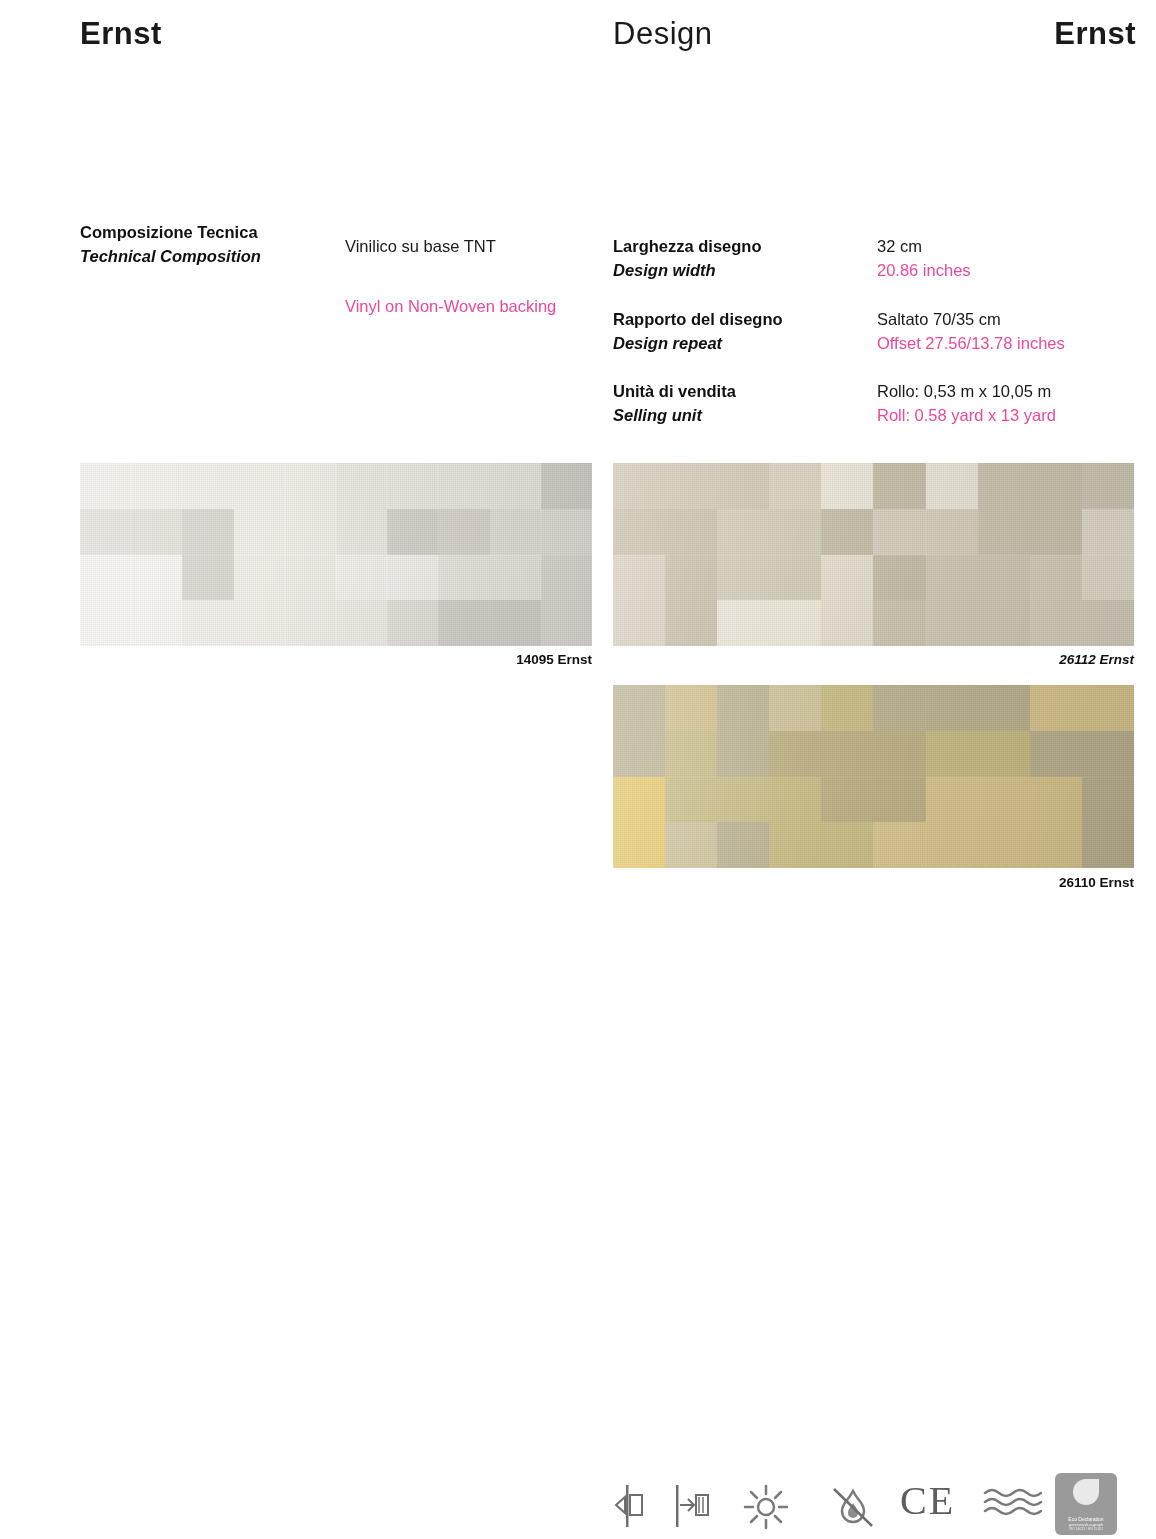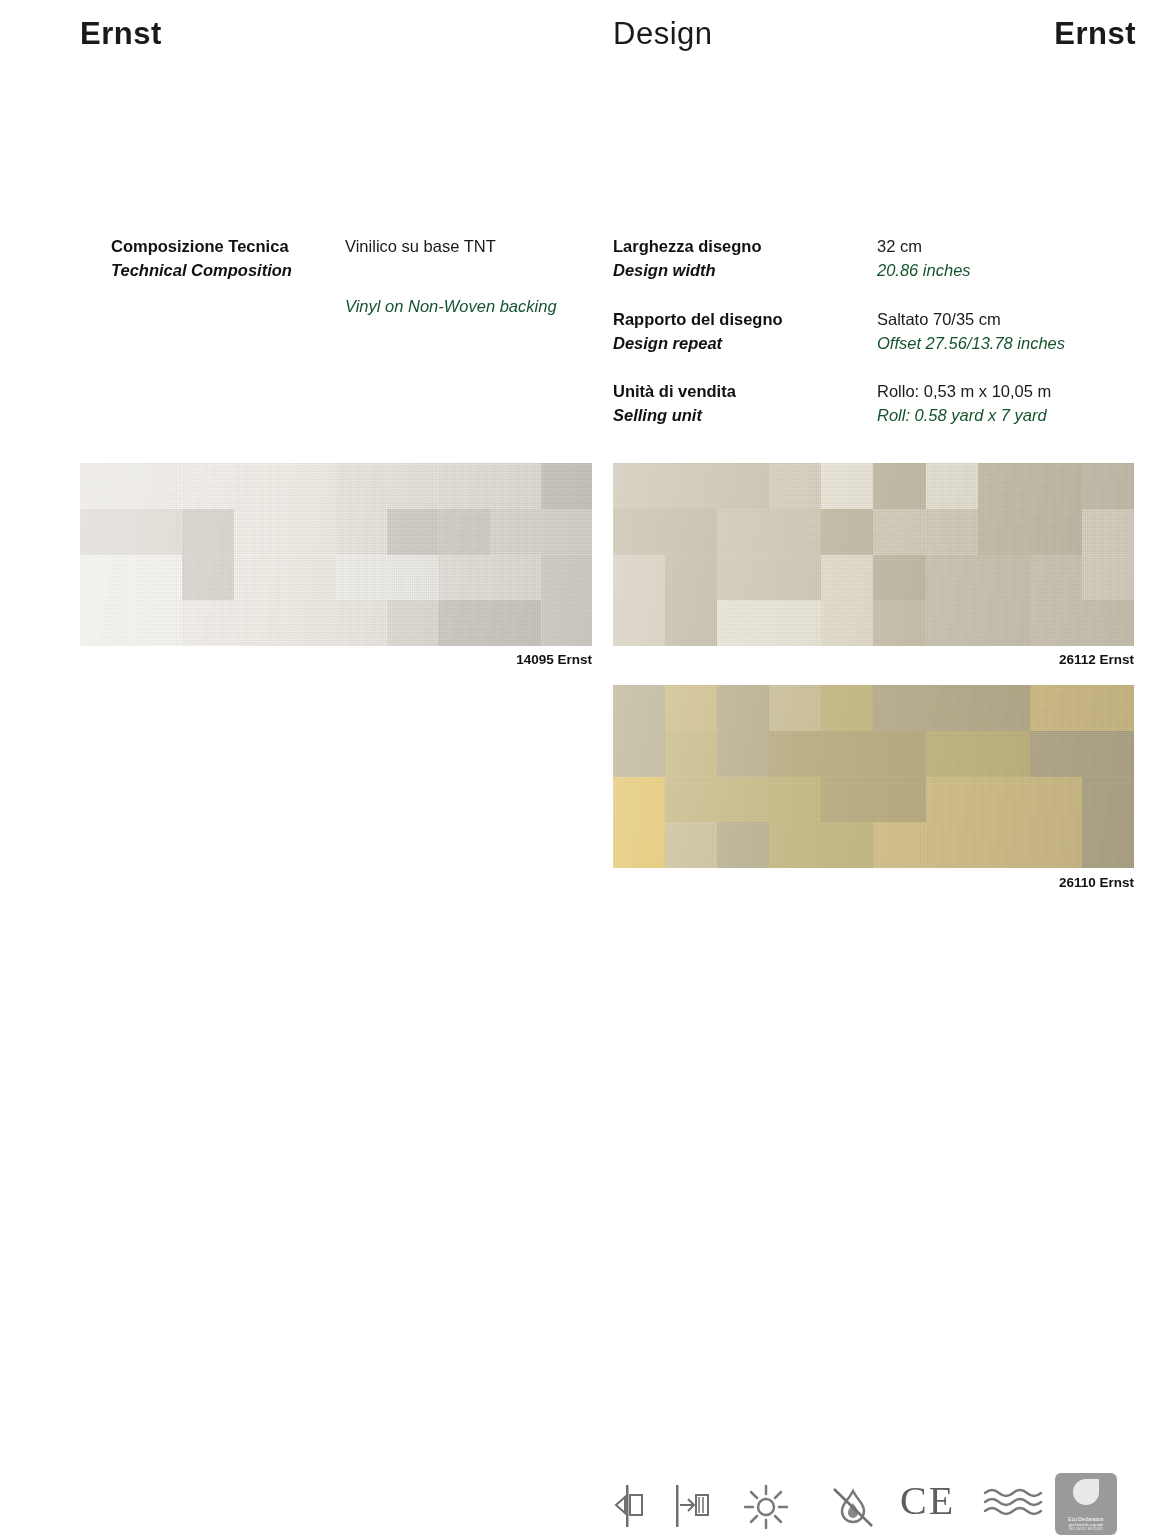--- a/index.html
+++ b/index.html
@@ -65,25 +65,24 @@
     font-style: italic;
     color: #111;
     display: block;
   }
   .spec .val-it {
     display: block;
     color: #1a1a1a;
   }
   .spec .val-en {
     display: block;
-    font-style: italic;
-    color: #14532d;
-  }
-
-  #spec-composition-label { left: 80px; top: 234px; width: 250px; margin-left: 31px; }
+    color: #ec4899;
+  }
+
+  #spec-composition-label { left: 80px; top: 220px; width: 250px; }
   #spec-composition-value { left: 345px; top: 234px; width: 250px; }
   #spec-composition-value .val-en { margin-top: 36px; }
 
   #spec-width-label  { left: 613px; top: 234px; width: 255px; }
   #spec-width-value  { left: 877px; top: 234px; width: 260px; }
   #spec-repeat-label { left: 613px; top: 307px; width: 255px; }
   #spec-repeat-value { left: 877px; top: 307px; width: 260px; }
   #spec-unit-label   { left: 613px; top: 379px; width: 255px; }
   #spec-unit-value   { left: 877px; top: 379px; width: 270px; }
 
@@ -91,21 +90,21 @@
   .swatch {
     position: absolute;
     overflow: hidden;
   }
 
   #swatch-26111 { left: 80px;  top: 463px; width: 512px; height: 183px; }
   #swatch-26112 { left: 613px; top: 463px; width: 521px; height: 183px; }
   #swatch-26110 { left: 613px; top: 685px; width: 521px; height: 183px; }
 
   .cap-26111 { left: 80px;  top: 652px; width: 512px; }
-  .cap-26112 { left: 613px; top: 652px; width: 521px; }
+  .cap-26112 { left: 613px; top: 652px; width: 521px; font-style: italic; }
   .cap-26110 { left: 613px; top: 875px; width: 521px; }
   .caption-line {
     position: absolute;
     text-align: right;
     font-size: 13.5px;
     font-weight: bold;
     color: #111;
   }
 
   
@@ -229,21 +228,21 @@
   <span class="val-it">Saltato 70/35 cm</span>
   <span class="val-en">Offset 27.56/13.78 inches</span>
 </div>
 
 <div class="spec" id="spec-unit-label">
   <span class="lbl-it">Unità di vendita</span>
   <span class="lbl-en">Selling unit</span>
 </div>
 <div class="spec" id="spec-unit-value">
   <span class="val-it">Rollo: 0,53 m x 10,05 m</span>
-  <span class="val-en">Roll: 0.58 yard x 7 yard</span>
+  <span class="val-en">Roll: 0.58 yard x 13 yard</span>
 </div>
 
 <div class="swatch" id="swatch-26111">
   <div class="patch-grid">
       <div class="patch" style="background: rgb(242, 239, 233);"></div>
       <div class="patch" style="background: rgb(242, 239, 233);"></div>
       <div class="patch" style="background: rgb(242, 239, 233);"></div>
       <div class="patch" style="background: rgb(242, 239, 233);"></div>
       <div class="patch" style="background: rgb(242, 239, 233);"></div>
       <div class="patch" style="background: rgb(238, 235, 228);"></div>

